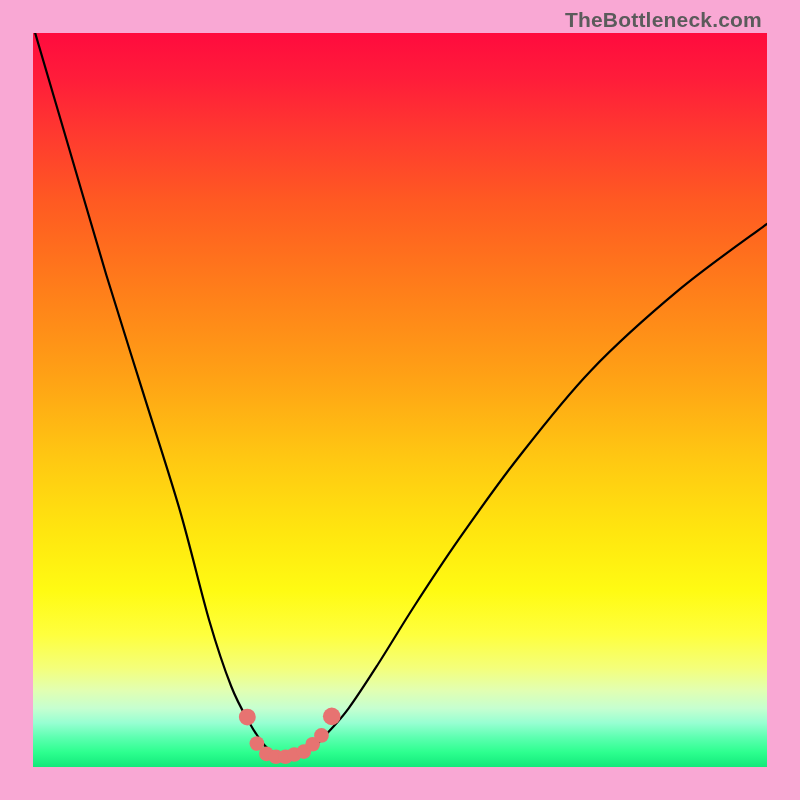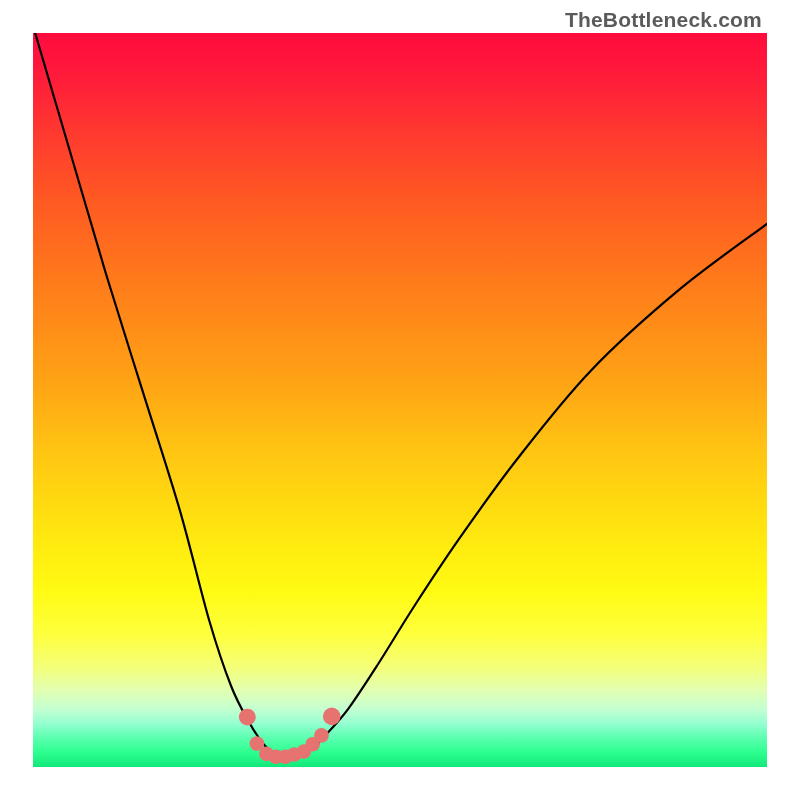--- a/index.html
+++ b/index.html
@@ -8,21 +8,21 @@
     width: 800px;
     height: 800px;
     overflow: hidden;
     background: #000;
     font-family: Arial, Helvetica, sans-serif;
   }
   .frame {
     position: relative;
     width: 800px;
     height: 800px;
-    background: #ffffff;
+    background: #f9a8d4;
   }
   .plot {
     position: absolute;
     left: 33px;
     top: 33px;
     width: 734px;
     height: 734px;
     overflow: hidden;
   }
   .gradient {

